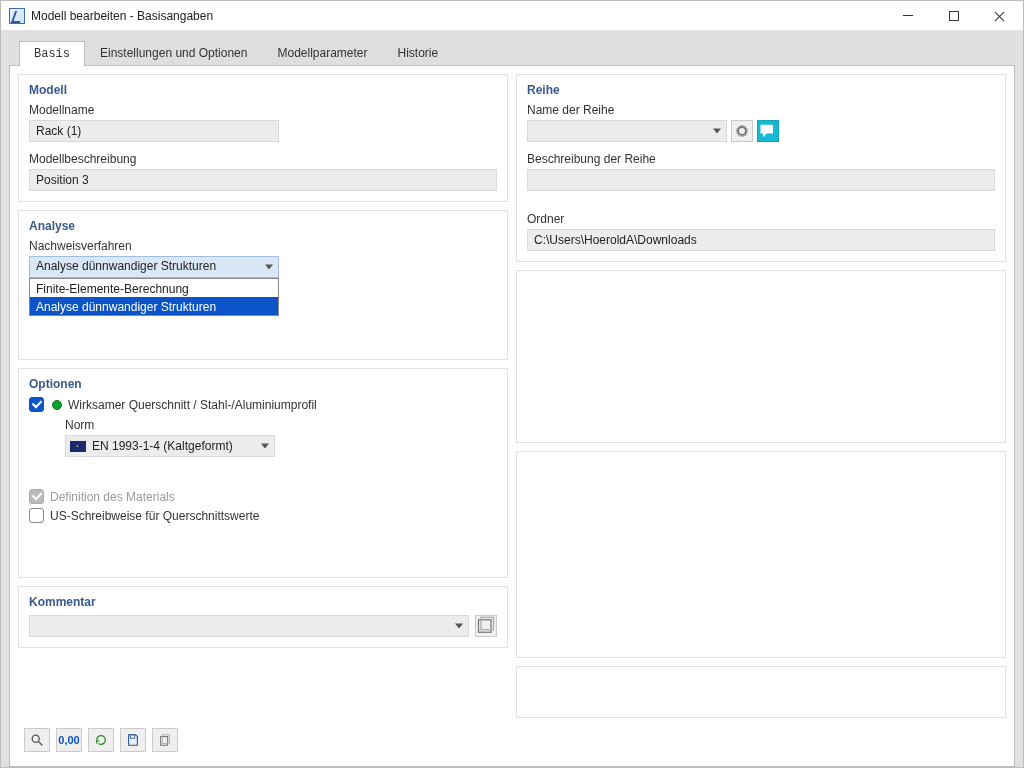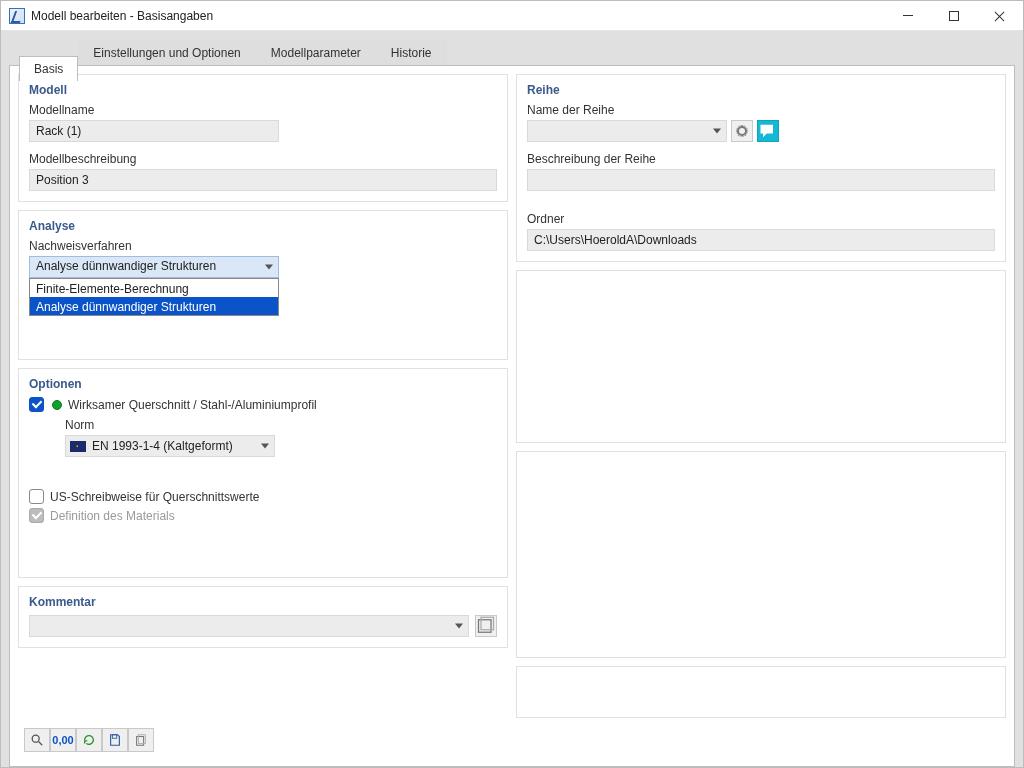--- a/index.html
+++ b/index.html
@@ -15,21 +15,21 @@
   .icon-max { width:10px; height:10px; border:1px solid #333; }
   .icon-close { position:relative; width:10px; height:10px; }
   .icon-close:before, .icon-close:after { content:""; position:absolute; left:4px; top:-1px; width:1px; height:13px; background:#333; }
   .icon-close:before { transform: rotate(45deg); }
   .icon-close:after  { transform: rotate(-45deg); }
 
   .client { flex:1; background:#e0e0e0; display:flex; flex-direction:column; padding: 8px 8px 0 8px; }
 
   .tabbar { display:flex; align-items:flex-end; height:26px; gap:0; padding-left:10px; }
   .tab { padding: 5px 14px 5px 14px; font-size:12px; color:#333; background:#e0e0e0; border:1px solid transparent; border-bottom:none; cursor:default; }
-  .tab.active { background:#fff; border-color:#bdbdbd; position:relative; top:16px; }
+  .tab.active { background:#fff; border-color:#bdbdbd; position:relative; top:1px;font-family:Liberation Mono, monospace; }
   .tab:not(.active) { background:#dedede; }
 
   .tabpage { flex:1; background:#fff; border:1px solid #bdbdbd; border-top:1px solid #bdbdbd; padding:4px; display:flex; flex-direction:column; }
 
   .columns { flex:1; display:grid; grid-template-columns: 1fr 1fr; gap:8px; padding:4px 4px 0 4px; overflow:hidden; }
   .col { display:flex; flex-direction:column; gap:8px; }
 
   .group { border:1px solid #e0e0e0; background:#fff; padding:8px 10px 10px 10px; }
   .group-title { color:#3a5a8c; font-weight:600; font-size:12px; margin-bottom:6px; }
   .field-label { font-size:12px; color:#333; margin-top:4px; margin-bottom:3px; }
@@ -67,21 +67,21 @@
 
   .reihe-combo-wrap { display:flex; align-items:center; }
   .reihe-combo { width:200px; }
 
   .spacer-group { flex:1; border:1px solid #e0e0e0; background:#fff; }
 
   .kommentar-row { display:flex; align-items:center; gap:6px; }
   .kommentar-combo { flex:1; position:relative; }
 
   .footer { height:44px; background:#fff; border-top:none; display:flex; align-items:center; padding:0 10px; }
-  .footer-left { display:flex; }
+  .footer-left { display:flex; gap:6px; }
   .tool { width:26px; height:24px; border:1px solid #c9c9c9; background:#efefef; display:flex; align-items:center; justify-content:center; font-size:11px; color:#2c5aa0; }
   .tool svg { width:14px; height:14px; }
   .footer-spacer { flex:1; }
   .footer-right { display:flex; gap:8px; }
   .btn { min-width:78px; height:24px; background:#fdfdfd; border:1px solid #adadad; font-size:12px; color:#222; padding:0 14px; }
   .btn.primary { border:1px solid #0a53c8; color:#0a53c8; }
 
   .disabled-text { color:#9a9a9a; }
 
   .short-group { min-height:52px; }
@@ -159,26 +159,26 @@
                     <span>EN 1993-1-4 (Kaltgeformt)</span>
                   </div>
                   <div class="combo-arrow"></div>
                 </div>
               </div>
             </div>
 
             <div style="height:28px"></div>
 
             <div class="checkbox-row">
+              <div class="chk disabled checked"></div>
+              <div class="disabled-text">Definition des Materials</div>
+            </div>
+            <div class="checkbox-row">
               <div class="chk"></div>
               <div>US-Schreibweise für Querschnittswerte</div>
-            </div>
-            <div class="checkbox-row">
-              <div class="chk disabled checked"></div>
-              <div class="disabled-text">Definition des Materials</div>
             </div>
           </div>
 
           <div class="group short-group">
             <div class="group-title">Kommentar</div>
             <div class="kommentar-row">
               <div class="kommentar-combo combo-wrap">
                 <input class="textbox" value="" style="">
                 <div class="combo-arrow"></div>
               </div>

